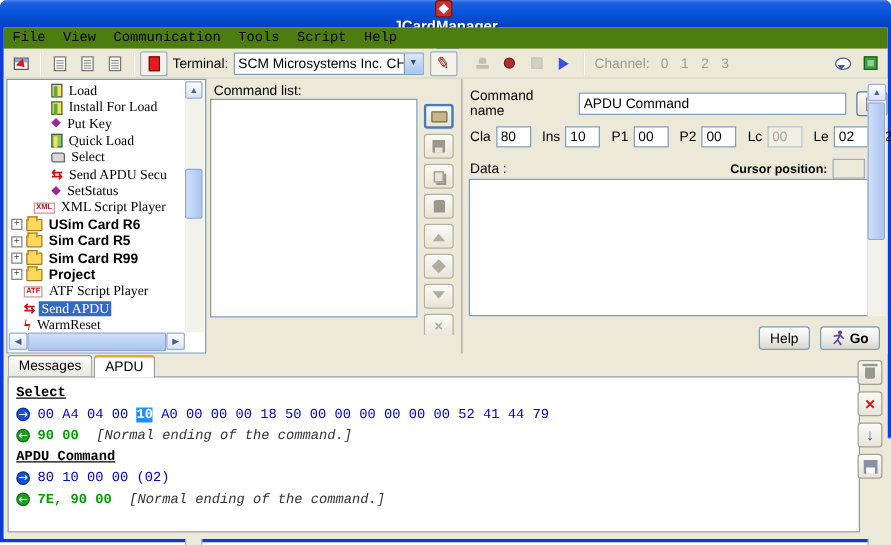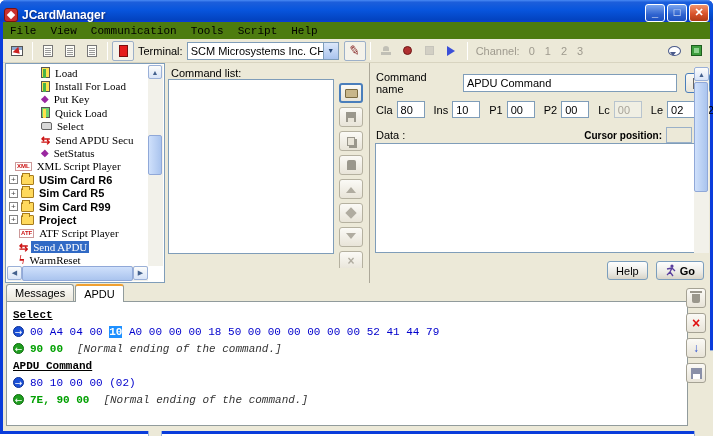--- a/index.html
+++ b/index.html
@@ -4,21 +4,21 @@
 <style>
   * { margin:0; padding:0; box-sizing:border-box; }
   html,body { width:713px; height:436px; background:#fff; overflow:hidden;
               font-family:"Liberation Sans", sans-serif; }
   .window { position:relative; width:713px; height:434px;
             border-left:3px solid #0A3CDB; border-right:3px solid #0A3CDB; border-bottom:3px solid #0A3CDB;
             background:#ECE9D8; border-radius:6px 6px 0 0; }
   
   .titlebar { position:absolute; left:-3px; top:0; width:713px; height:22px;
               background:linear-gradient(180deg,#4a8af4 0%, #1c5edb 10%, #0855DD 45%, #0343C0 90%, #0A3CDB 100%);
-              border-radius:6px 6px 0 0; display:flex; align-items:flex-end; padding:0 4px; }
+              border-radius:6px 6px 0 0; display:flex; align-items:center; padding:0 4px;flex-direction:column; }
   .app-icon { width:14px; height:14px; border-radius:3px; background:#c9302c; border:1px solid #7c120f;
               position:relative; margin-right:4px; flex:none; }
   .app-icon::after { content:""; position:absolute; left:3px; top:3px; width:6px; height:6px;
               background:#fff; transform:rotate(45deg); }
   .title-text { color:#fff; font-weight:bold; font-size:12px; text-shadow:1px 1px 1px #0a2a7a; flex:1; }
   .winbtn { width:20px; height:18px; margin-left:2px; border-radius:3px; border:1px solid #fff;
             font-size:11px; line-height:15px; text-align:center; color:#fff; font-weight:bold; flex:none; }
   .winbtn.min,.winbtn.max { background:linear-gradient(180deg,#7aa5ef,#2f63cf 60%,#1b4fc0); }
   .winbtn.close { background:linear-gradient(180deg,#f0936c,#d9532c 55%,#b03a16); }
   
@@ -59,21 +59,21 @@
   .spacer { flex:1; }
   
   .main { position:absolute; left:0; top:63px; width:707px; height:220px; background:#ECE9D8; }
   
   .tree-panel { position:absolute; left:2px; top:0; width:160px; height:220px; background:#fff; border:1px solid #7F9DB9; }
   .tree-rows { position:absolute; left:1px; top:2px; right:16px; bottom:16px; overflow:hidden;
                font-family:"Liberation Serif", serif; font-size:11px; white-space:nowrap; }
   .trow { height:13.4px; display:flex; align-items:center; }
   .trow .lab { padding:0 2px; }
   .trow.sel .lab { background:#316AC5; color:#fff; }
-  .ind3 { padding-left:34px; } .ind2 { padding-left:8px; } .ind1 { padding-left:12px; } .ind0 { padding-left:2px; }
+  .ind3 { padding-left:34px; } .ind2 { padding-left:20px; } .ind1 { padding-left:12px; } .ind0 { padding-left:2px; }
   .trow b { font-family:"Liberation Sans", sans-serif; font-size:11px; }
   .expand { width:9px; height:9px; border:1px solid #848484; background:#fff; font-size:8px; line-height:7px;
             text-align:center; margin-right:3px; flex:none; font-family:"Liberation Mono",monospace; color:#444; }
   .ic { display:inline-block; margin-right:3px; flex:none; }
   .ic-card { width:9px; height:11px; background:#ffe14d; border:1px solid #555; position:relative; }
   .ic-card::after { content:""; position:absolute; left:1px; top:1px; width:3px; height:9px; background:#49b349; }
   .ic-card.green { background:#6fd36f; } .ic-card.green::after { background:#ffe14d; }
   .ic-key { color:#9a27a0; font-size:10px; line-height:10px; }
   .ic-sel { width:11px; height:8px; background:#d9d9d9; border:1px solid #666; border-radius:2px 2px 0 2px; }
   .ic-apdu { color:#cc1111; font-weight:bold; font-size:11px; line-height:10px; }

